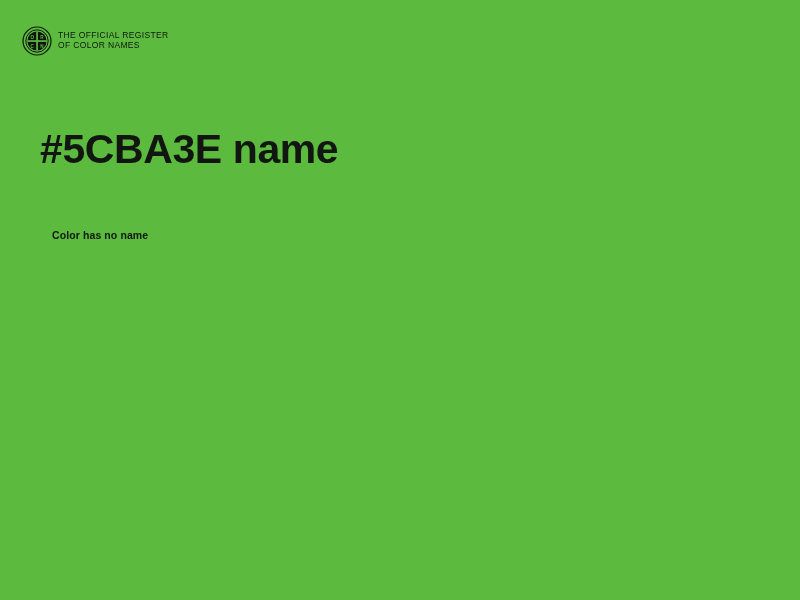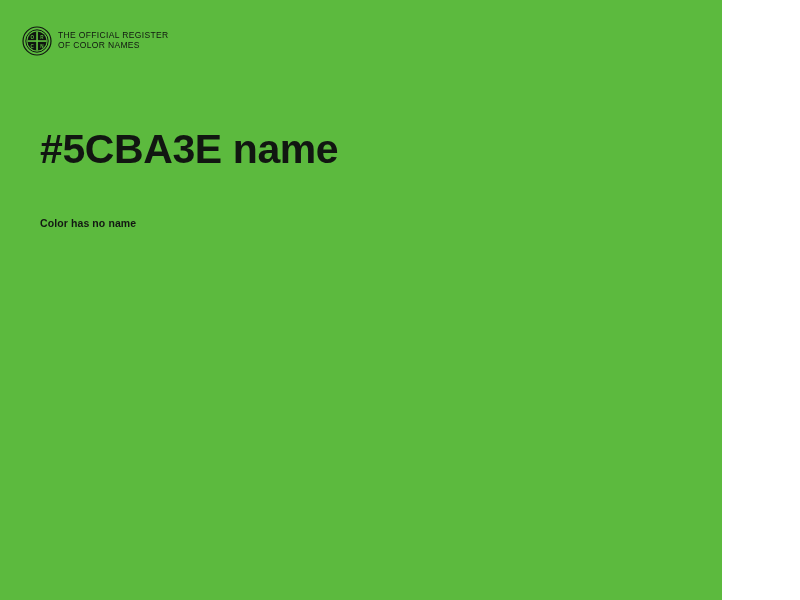--- a/index.html
+++ b/index.html
@@ -7,21 +7,21 @@
     padding: 0;
   }
   body {
     width: 800px;
     height: 600px;
     overflow: hidden;
     font-family: "Liberation Sans", sans-serif;
   }
   #page {
     position: relative;
-    width: 722px;
+    width: 800px;
     height: 600px;
     background: #5cba3e;
     box-sizing: border-box;
     padding-left: 10px;
   }
 
   
   .brand {
     position: absolute;
     left: 22px;
@@ -66,21 +66,21 @@
     color: #111611;
     margin: 0;
     line-height: 1.05;
     white-space: nowrap;
   }
   .color-subtitle {
     font-family: "Liberation Sans", sans-serif;
     font-size: 10.5px;
     font-weight: 700;
     color: #121712;
-    margin: 0;
+    margin: 12px;
     padding-top: 46px;
     letter-spacing: 0.1px;
     white-space: nowrap;
   }
 </style>
 </head>
 <body>
 
 <div id="page" style="background: rgb(92, 186, 62);">
 

